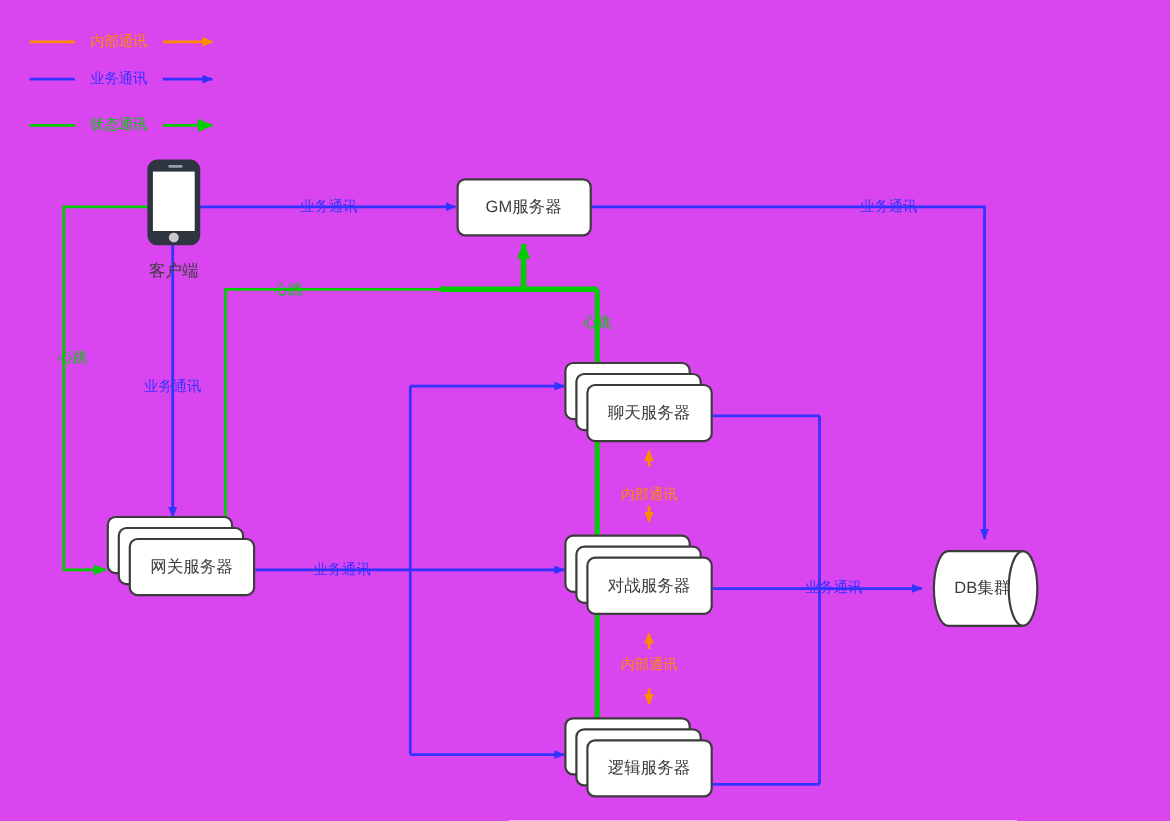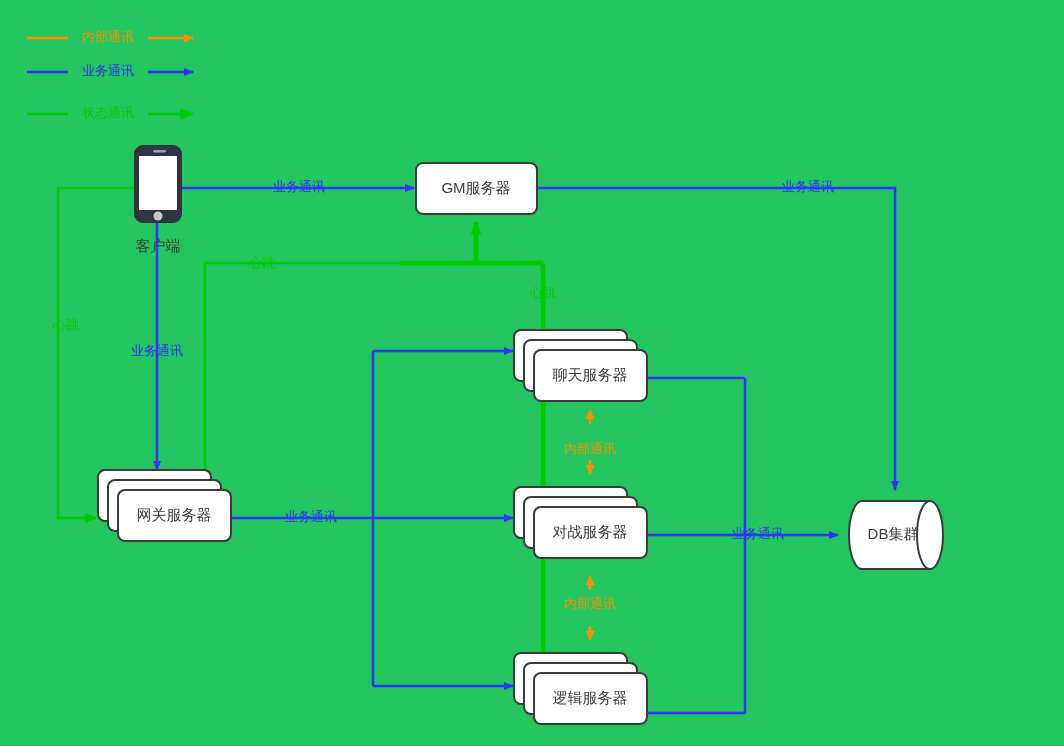--- a/index.html
+++ b/index.html
@@ -7,21 +7,21 @@
     padding: 0;
     background: #ffffff;
   }
   body {
     font-family: "Liberation Sans", "DejaVu Sans", sans-serif;
   }
   #stage {
     position: relative;
     width: 1064px;
     height: 746px;
-    background: #22c55e;
+    background: #d946ef;
     overflow: hidden;
   }
   svg.diagram {
     position: absolute;
     left: 0;
     top: 0;
     width: 1064px;
     height: 746px;
   }
   .node-label {

